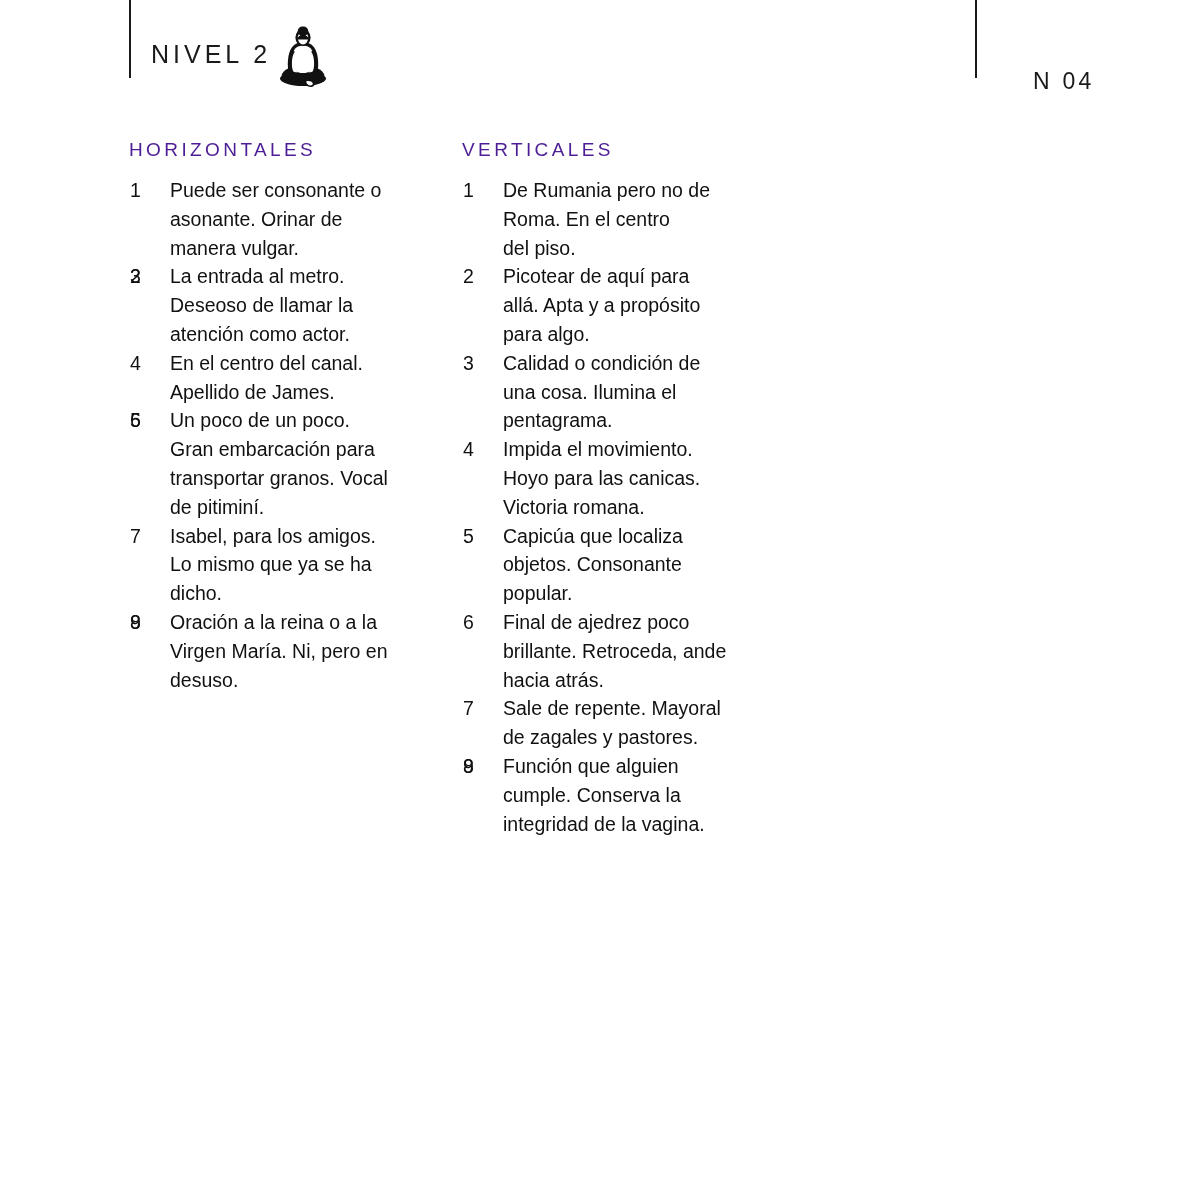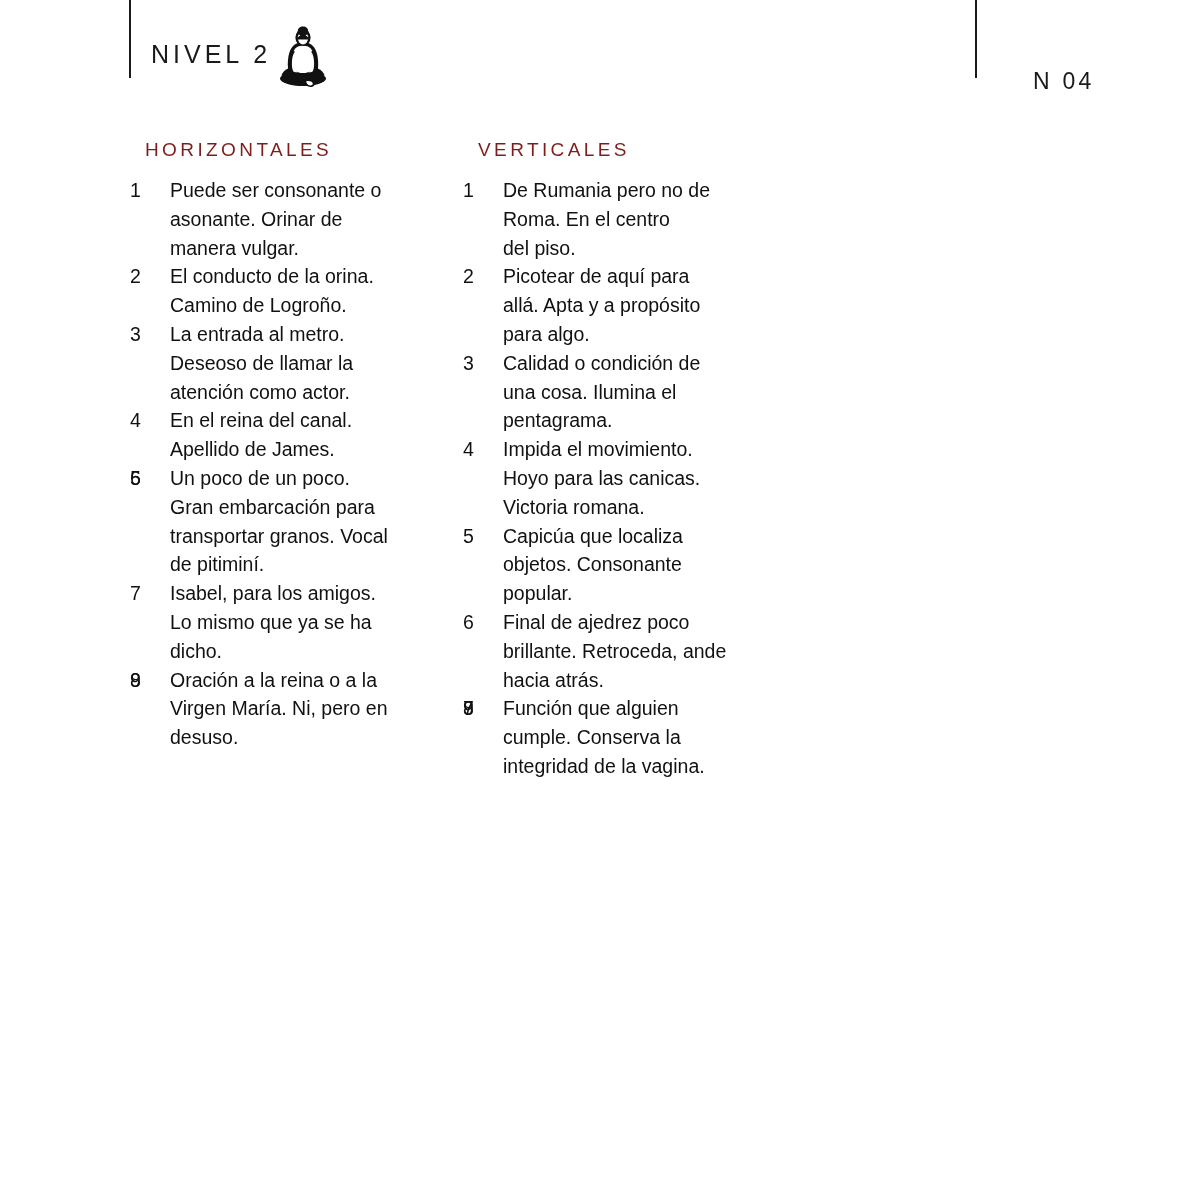--- a/index.html
+++ b/index.html
@@ -79,23 +79,23 @@
     top: 0;
   }
   #column-horizontales { left: 129px; width: 300px; }
   #column-verticales   { left: 462px; width: 305px; }
 
   .column-heading {
     font-size: 19px;
     font-weight: 400;
     letter-spacing: 3.4px;
     line-height: 1;
-    margin: 0 0 17px 16px;
+    margin: 0 0 17px 0;
     white-space: nowrap;
-    color: #7f1d1d;
+    color: #4c1d95;
   }
 
   .clue-list {
     list-style: none;
     margin: 0;
     padding: 0;
   }
   .clue-item {
     position: relative;
     padding-left: 41px;
@@ -159,26 +159,25 @@
 </div>
 
 <div id="clue-columns">
 
   <div class="clue-column" id="column-horizontales">
     <div class="column-heading">HORIZONTALES</div>
     <ul class="clue-list" id="list-horizontales">
         <li class="clue-item"><span class="clue-number">1</span><span class="clue-text">Puede ser consonante o
 asonante. Orinar de
 manera vulgar.</span></li>
-        <li class="clue-item"><span class="clue-number">2</span><span class="clue-text">El conducto de la orina.
-Camino de Logroño.</span></li>
+        <li class="clue-item"><span class="clue-number">2</span></li>
         <li class="clue-item"><span class="clue-number">3</span><span class="clue-text">La entrada al metro.
 Deseoso de llamar la
 atención como actor.</span></li>
-        <li class="clue-item"><span class="clue-number">4</span><span class="clue-text">En el reina del canal.
+        <li class="clue-item"><span class="clue-number">4</span><span class="clue-text">En el centro del canal.
 Apellido de James.</span></li>
         <li class="clue-item"><span class="clue-number">5</span></li>
         <li class="clue-item"><span class="clue-number">6</span><span class="clue-text">Un poco de un poco.
 Gran embarcación para
 transportar granos. Vocal
 de pitiminí.</span></li>
         <li class="clue-item"><span class="clue-number">7</span><span class="clue-text">Isabel, para los amigos.
 Lo mismo que ya se ha
 dicho.</span></li>
         <li class="clue-item"><span class="clue-number">8</span></li>
@@ -202,21 +201,22 @@
 pentagrama.</span></li>
         <li class="clue-item"><span class="clue-number">4</span><span class="clue-text">Impida el movimiento.
 Hoyo para las canicas.
 Victoria romana.</span></li>
         <li class="clue-item"><span class="clue-number">5</span><span class="clue-text">Capicúa que localiza
 objetos. Consonante
 popular.</span></li>
         <li class="clue-item"><span class="clue-number">6</span><span class="clue-text">Final de ajedrez poco
 brillante. Retroceda, ande
 hacia atrás.</span></li>
-        <li class="clue-item"><span class="clue-number">7</span></li>
+        <li class="clue-item"><span class="clue-number">7</span><span class="clue-text">Sale de repente. Mayoral
+de zagales y pastores.</span></li>
         <li class="clue-item"><span class="clue-number">8</span></li>
         <li class="clue-item"><span class="clue-number">9</span><span class="clue-text">Función que alguien
 cumple. Conserva la
 integridad de la vagina.</span></li>
       </ul>
   </div>
 
 </div>
 
 </body></html>

